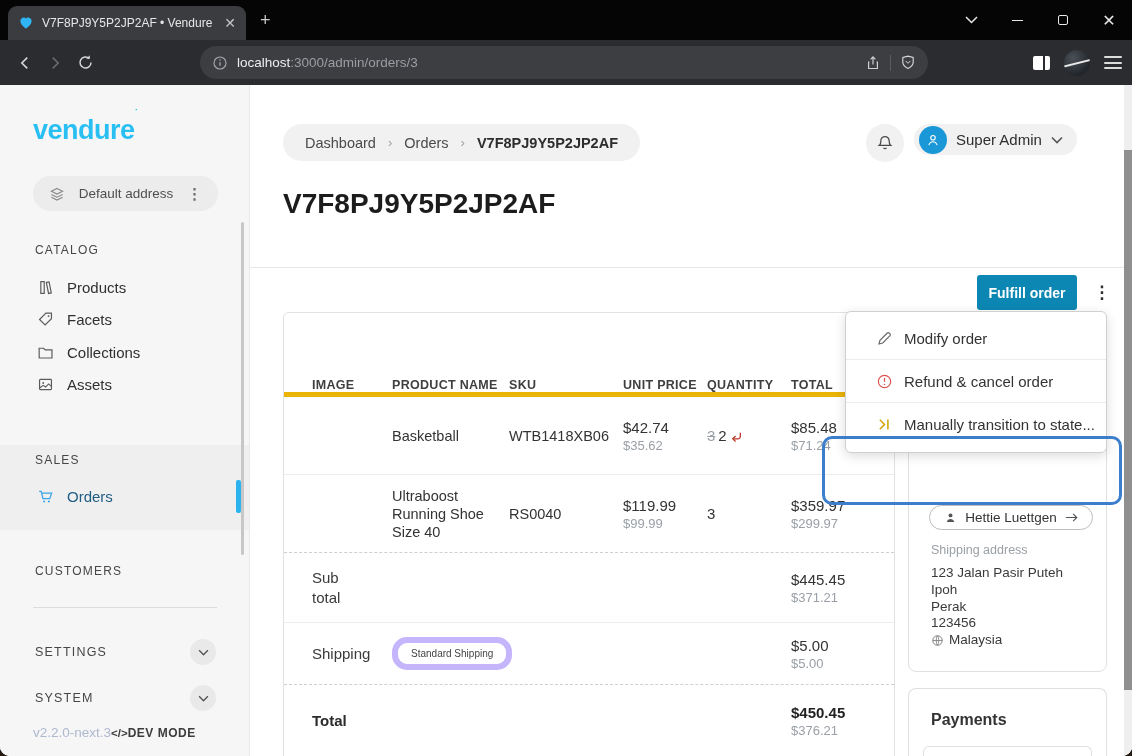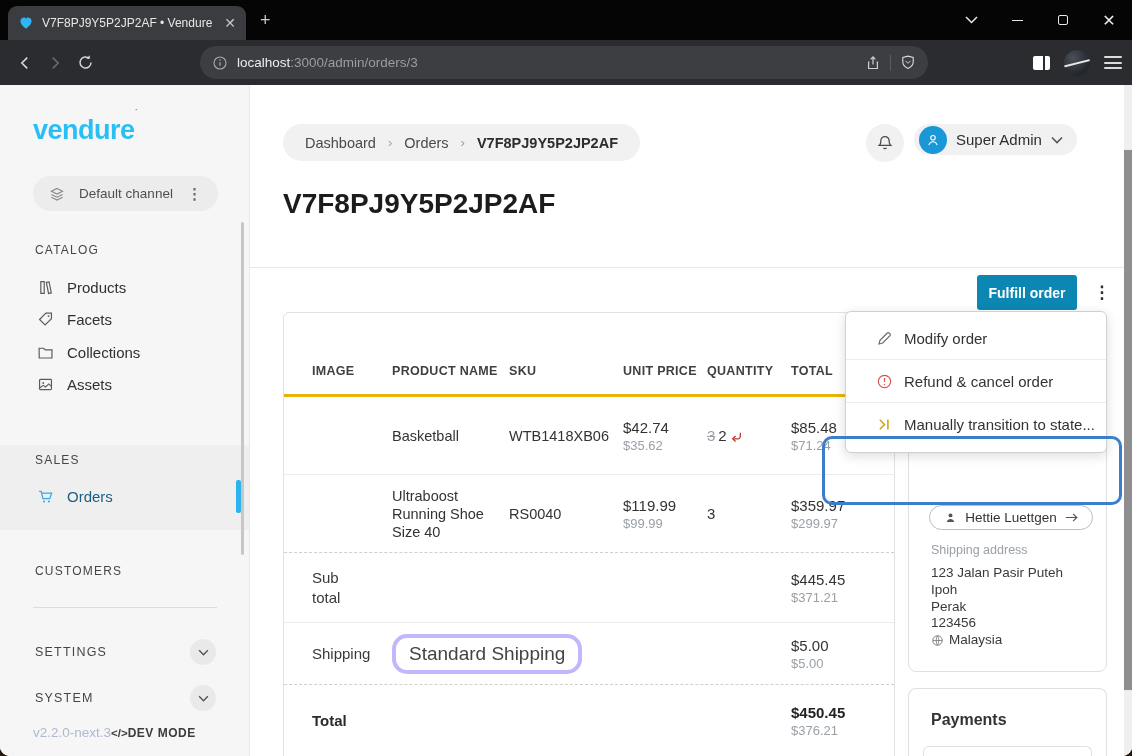--- a/index.html
+++ b/index.html
@@ -93,21 +93,21 @@
   .fulfill-btn { position:absolute; left:727px; top:190px; width:100px; height:35px; background:#0c87b3;
                  color:#fff; font-size:14px; font-weight:600; border:none; border-radius:3px;
                  display:flex; align-items:center; justify-content:center; }
   .more-dots { position:absolute; left:842px; top:192px; width:20px; height:30px; color:#2e2e2e;
                font-size:17px; font-weight:700; display:flex; align-items:center; justify-content:center; }
 
   
   .table-card { position:absolute; left:33px; top:227px; width:612px; height:445px;
                 border:1px solid #e2e2e2; border-radius:6px 6px 0 0; background:#fff; }
   .trow { display:grid; grid-template-columns:108px 117px 114px 84px 84px 1fr; align-items:center; }
-  .thead { height:84px; align-items:end; padding-bottom:16px; border-bottom:3px solid #eab308; }
+  .thead { height:84px; align-items:end; border-bottom:5px solid #eab308; }
   .th { font-size:12.5px; font-weight:700; letter-spacing:.3px; color:#3f3f3f; }
   .c1 { padding-left:28px; }
   .prow { height:78px; border-bottom:1px solid #ececec; }
   .prow.nb { border-bottom:1px dashed #cfcfcf; }
   .thumb { width:60px; height:60px; border-radius:6px; }
   .thumb.basketball { background:
       radial-gradient(circle at 52% 57%, #c06030 0 12px, rgba(0,0,0,0) 13px),
       radial-gradient(ellipse at 50% 118%, rgba(22,16,28,.9) 0 38%, rgba(0,0,0,0) 68%),
       linear-gradient(115deg, #87918c 0 40%, #aa7044 40%); }
   .thumb.shoe { background:
@@ -121,22 +121,22 @@
   .price-sub { font-size:13px; color:#9aa0a6; margin-top:2px; }
   .qty-old { font-size:15px; color:#9aa0a6; text-decoration:line-through; margin-right:3px; }
   .qty-new { font-size:15px; color:#333; }
   .qty-arrow { color:#c0392b; display:inline-flex; margin-left:2px; vertical-align:-3px; }
   .srow { border-bottom:1px solid #ececec; }
   .sub-row { height:70px; }
   .ship-row { height:62px; border-bottom:1px dashed #cfcfcf; }
   .tot-row { height:72px; border-bottom:none; }
   .slabel { font-size:15px; color:#3a3a3a; max-width:62px; line-height:20px; }
   .slabel.bold { font-weight:700; color:#2b2b2b; }
-  .ship-chip { grid-column:2 / span 3; justify-self:start; border:4px solid #c4b5fd; border-radius:15px;
-               padding:5px 13px; font-size:19px; color:#444; background:#fff; }
+  .ship-chip { grid-column:2 / span 3; justify-self:start; border:6px solid #c4b5fd; border-radius:15px;
+               padding:5px 13px; font-size:10px; color:#444; background:#fff; }
   .sval { grid-column:6; }
   .sval .price-main.bold { font-weight:700; color:#222; }
 
   
   .card { position:absolute; border:1px solid #e0e0e0; border-radius:8px; background:#fff; }
   .customer-card { left:658px; top:335px; width:199px; height:252px; }
   .cust-pill { position:absolute; left:20px; right:13px; top:84px; height:25px; border:1px solid #bdbdbd;
                border-radius:13px; display:flex; align-items:center; justify-content:center; gap:8px;
                font-size:13.5px; color:#333; background:#fff; }
   .cust-pill .ic { color:#555; display:flex; }
@@ -253,21 +253,21 @@
   <div class="app">
 
     <div class="sidebar">
       <div class="logo"><span>vendure</span><sup>˙</sup></div>
 
       <div class="channel-pill">
         <svg width="16" height="16" viewBox="0 0 20 20">
             <path d="M10 3l7 3.5-7 3.5-7-3.5z" stroke="#8a8a8a" stroke-width="1.4" fill="none"></path>
             <path d="M3 10.5l7 3.5 7-3.5M3 14l7 3.5 7-3.5" stroke="#8a8a8a" stroke-width="1.4" fill="none"></path>
           </svg>
-        <span class="channel-label">Default channel</span>
+        <span class="channel-label">Default address</span>
         <span class="dots-v">⋮</span>
       </div>
 
       <div class="sec-label" style="top:158px">CATALOG</div>
       <div class="nav-item" style="top:187px">
         <span class="ic">
             <svg width="17" height="17" viewBox="0 0 20 20">
               <path d="M4.5 3h4v14h-4z" stroke="currentColor" stroke-width="1.4" fill="none"></path>
               <path d="M11 4l3.2-.6 2.6 13-3.2.6z" stroke="currentColor" stroke-width="1.4" fill="none"></path>
             </svg>

